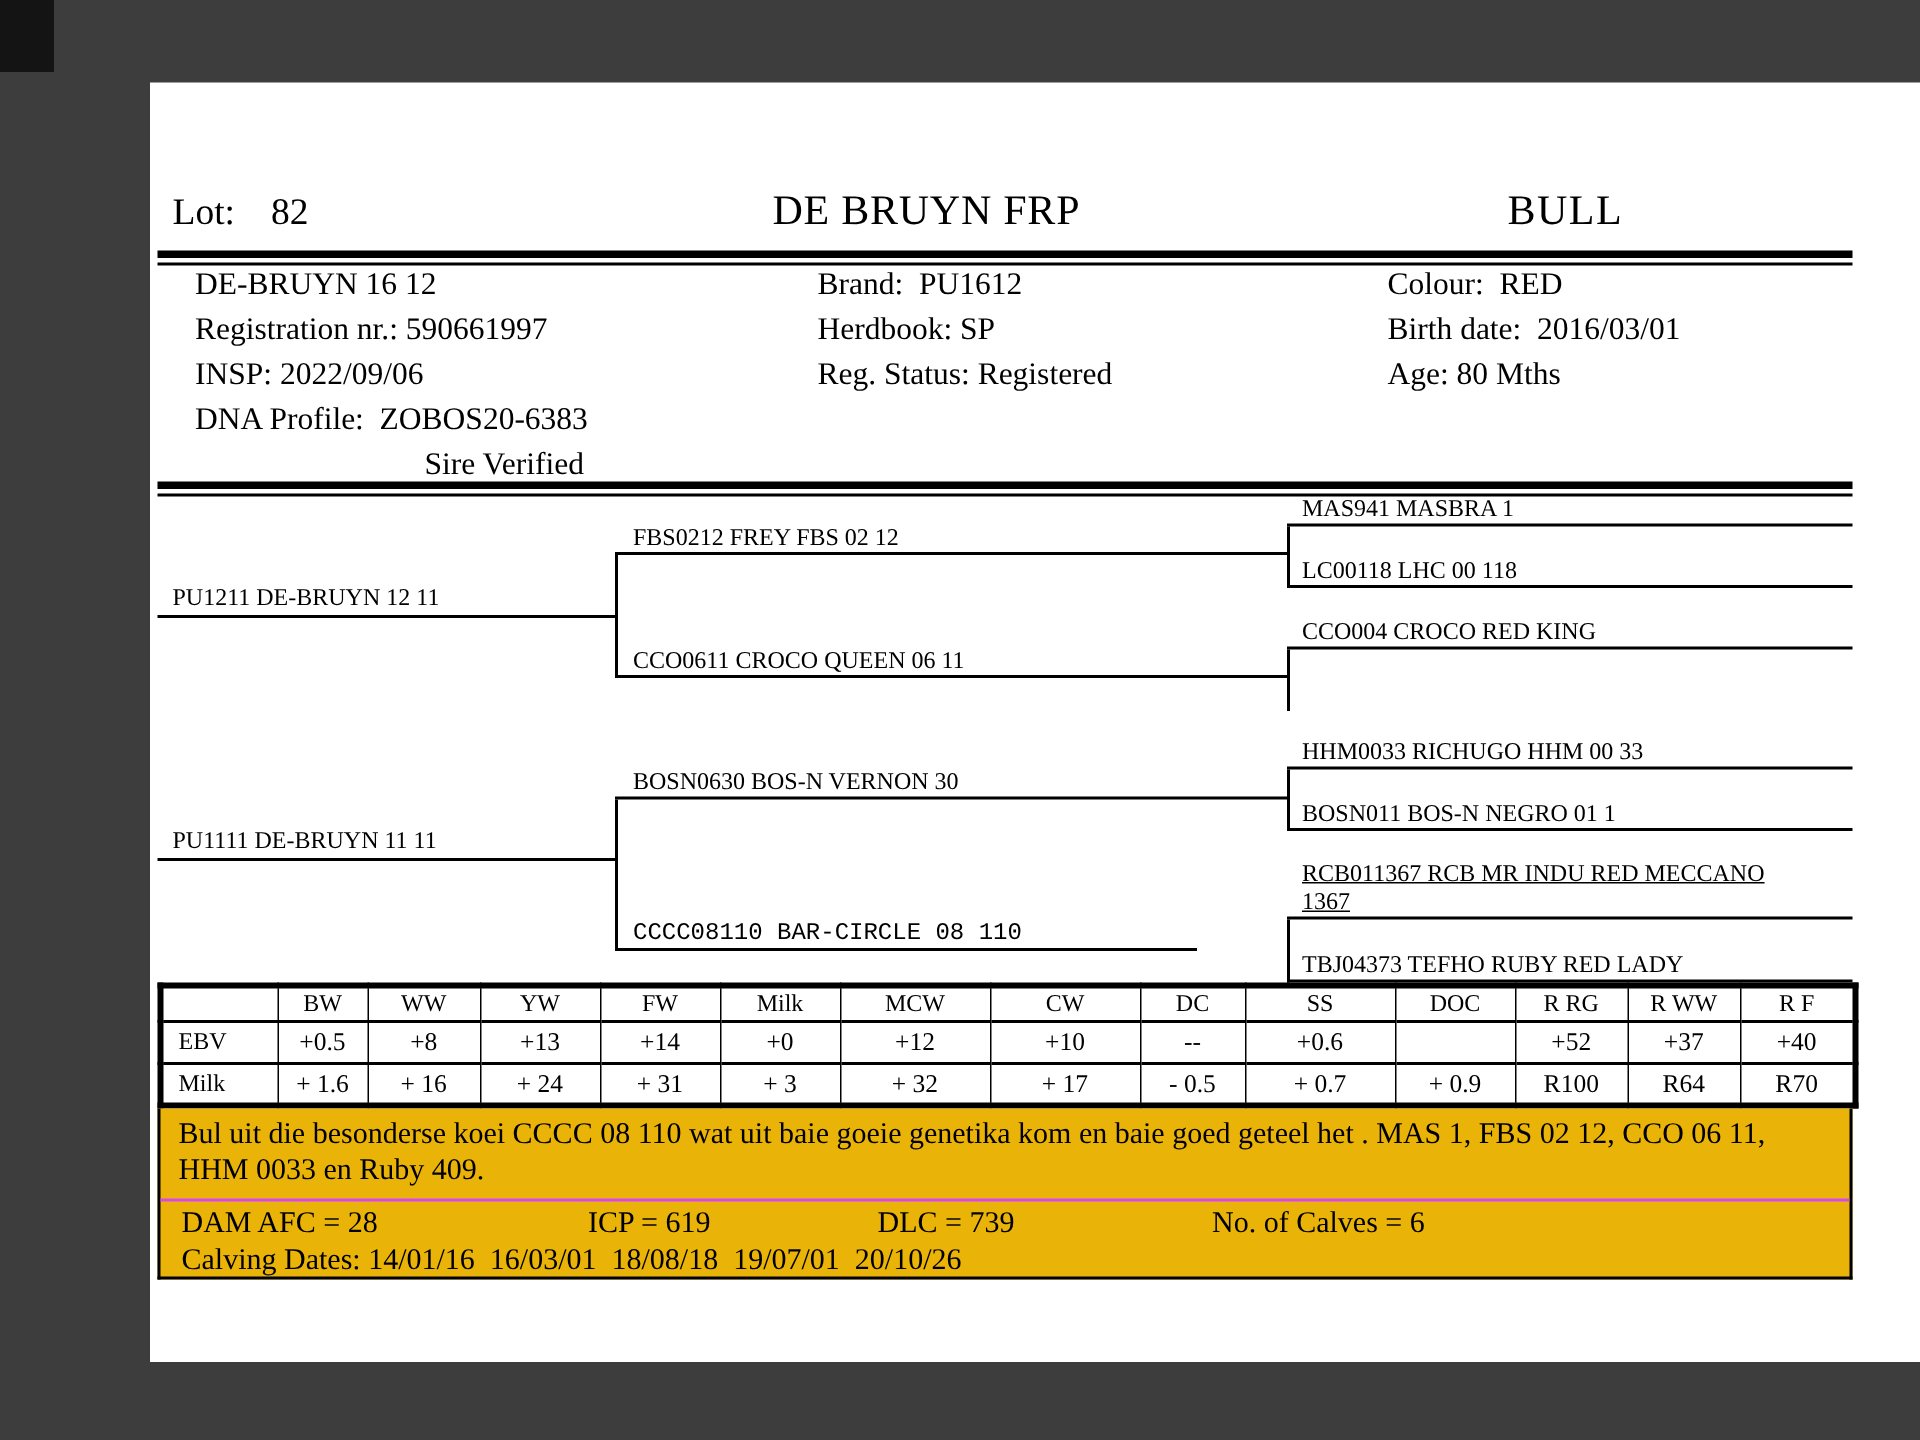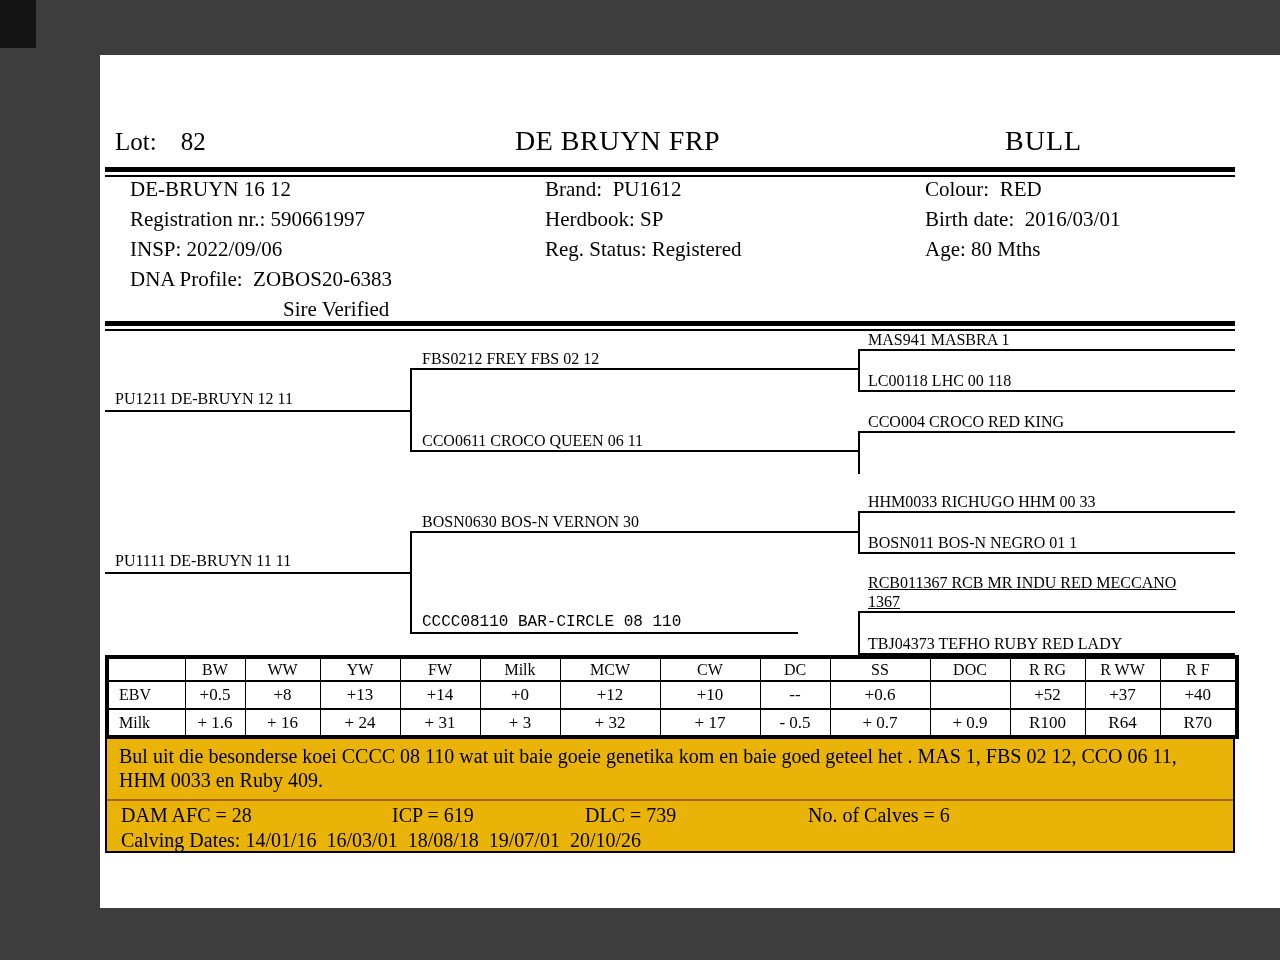--- a/index.html
+++ b/index.html
@@ -63,21 +63,21 @@
 
   .notes-box {
     border: 2px solid #000; border-top: none;
     background: #eab308;
   }
   .remark {
     font-size: 20px; line-height: 24px;
     padding: 5px 12px 7px 12px;
   }
   .dam-section {
-    border-top: 2px solid #a16207;
+    border-top: 2px solid #d946ef;
     height: 52px; position: relative;
     font-size: 20px;
   }
   .dam-section .abs { white-space: pre; }
 </style>
 </head>
 <body>
 
 <div class="corner-patch"></div>
 

